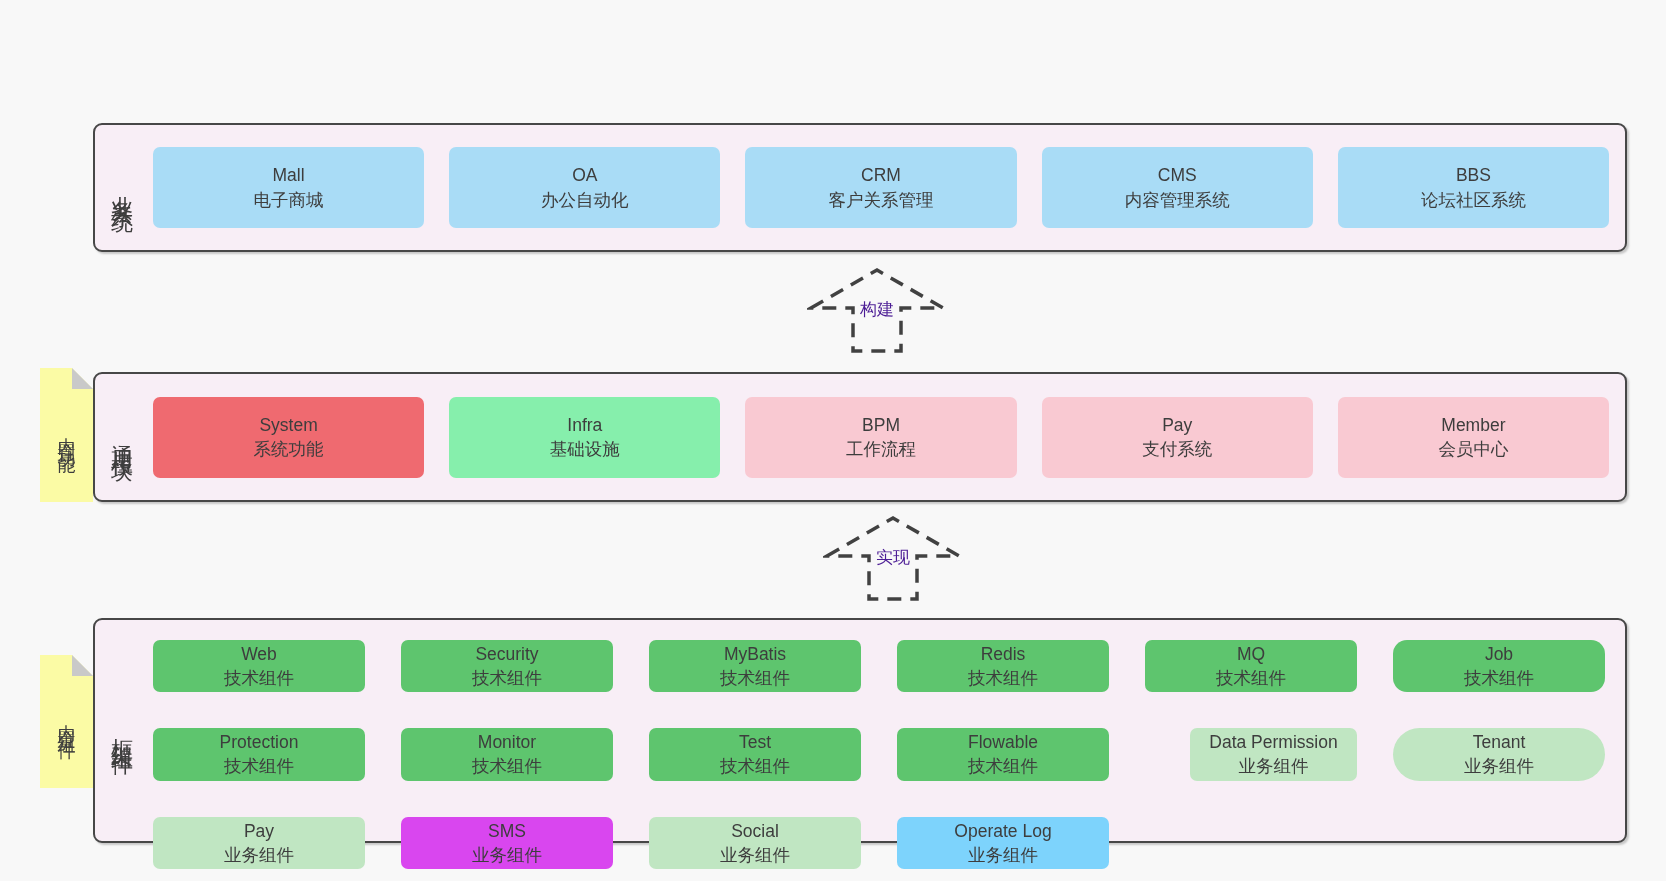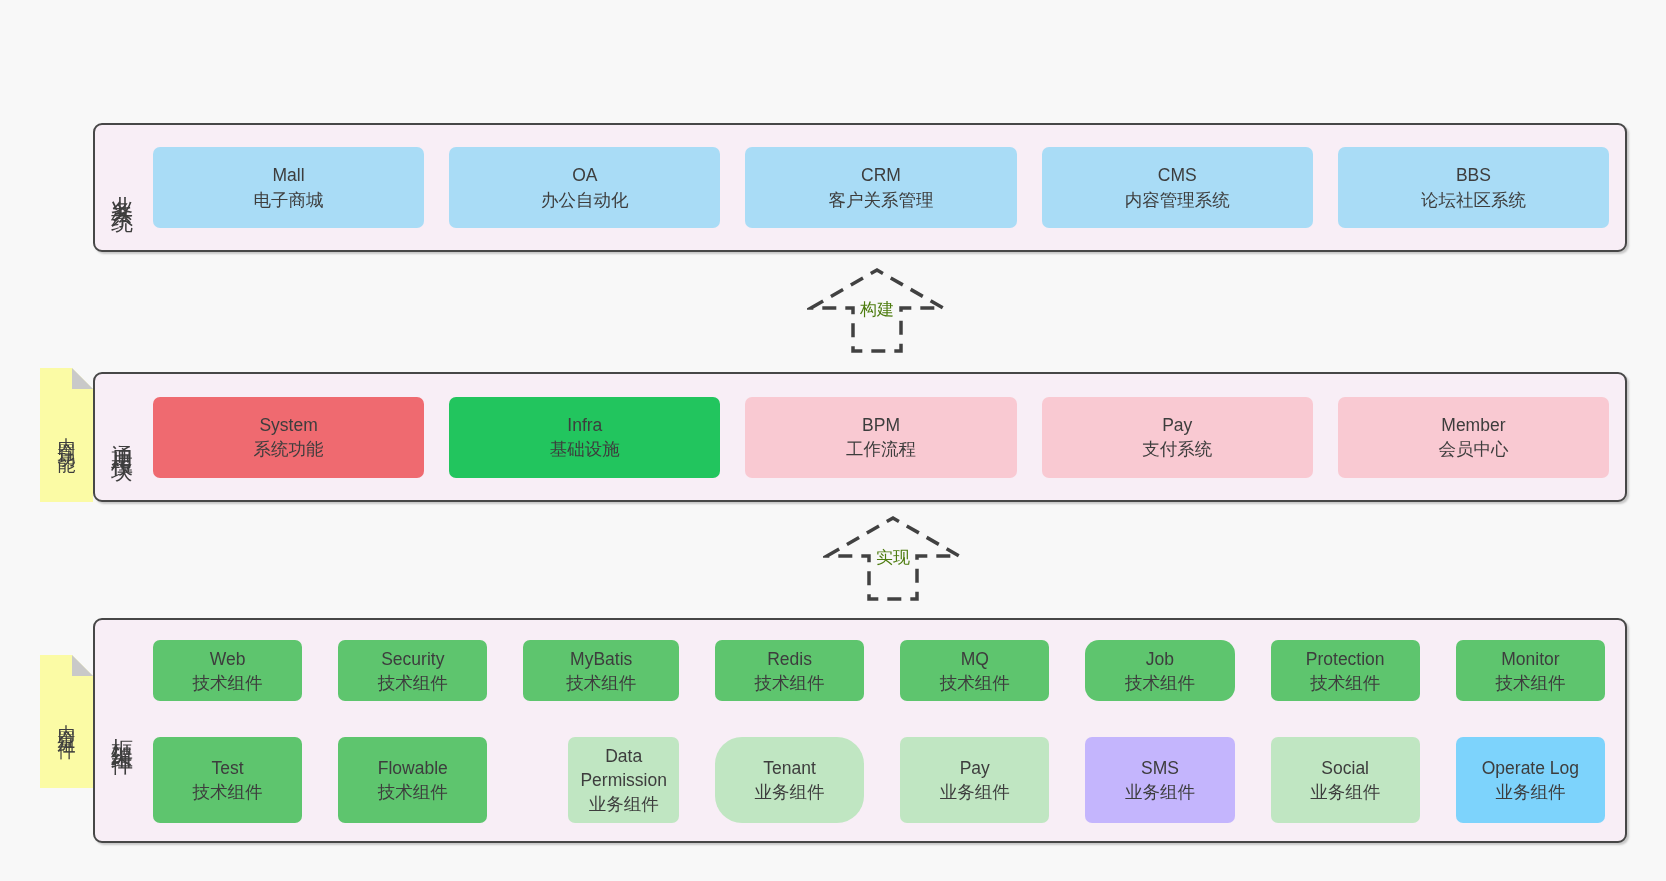--- a/index.html
+++ b/index.html
@@ -29,21 +29,21 @@
   }
 
   .band-row {
     position:absolute; left:58px; right:16px; top:0; bottom:0;
     display:flex; align-items:center; gap:25px;
   }
   .band-row .mbox { flex:1; height:81px; }
 
   .band-grid {
     position:absolute; left:58px; right:20px; top:20px; bottom:18px;
-    display:grid; grid-template-columns:repeat(8,1fr);
+    display:grid; grid-template-columns:repeat(6,1fr);
     column-gap:29px; row-gap:23px;gap:36px;
   }
 
   .mbox {
     box-sizing:border-box;
     border-radius:7px;
     display:flex; flex-direction:column;
     align-items:center; justify-content:center;
     text-align:center;
     font-size:17.5px; line-height:1.38;
@@ -75,21 +75,21 @@
   #arrow-build     { left:807px; top:267px; }
   #arrow-implement { left:823px; top:515px; }
   .arrow svg { display:block; width:100%; height:100%; }
   .arrow path {
     fill:none; stroke:#414141; stroke-width:3.5;
     stroke-dasharray:14 9;
   }
   .arrow-label {
     position:absolute; left:50%; top:42px; transform:translate(-50%,-50%);
     background:#f8f8f8; padding:2px 4px;
-    font-size:17px; white-space:nowrap; color:#4d7c0f;
+    font-size:17px; white-space:nowrap; color:#4c1d95;
   }
 </style>
 </head>
 <body>
 
 <div class="page">
 
   <div class="band" id="band-business">
     <div class="band-label">业务系统</div>
     <div class="band-row">
@@ -128,21 +128,21 @@
   </div>
   <div class="note-fold" style="left:72px; top:368px; position:absolute; z-index:1;"></div>
 
   <div class="band" id="band-modules">
     <div class="band-label">通用模块</div>
     <div class="band-row">
         <div class="mbox" style="background: rgb(239, 106, 112);">
           <div>System</div>
           <div>系统功能</div>
         </div>
-        <div class="mbox" style="background: #22c55e;">
+        <div class="mbox" style="background: #86efac;">
           <div>Infra</div>
           <div>基础设施</div>
         </div>
         <div class="mbox" style="background: rgb(249, 201, 210);">
           <div>BPM</div>
           <div>工作流程</div>
         </div>
         <div class="mbox" style="background: rgb(249, 201, 210);">
           <div>Pay</div>
           <div>支付系统</div>
@@ -214,21 +214,21 @@
           <div>业务组件</div>
         </div>
         <div class="mbox" style="background: rgb(192, 230, 194); border-radius: 27px;">
           <div>Tenant</div>
           <div>业务组件</div>
         </div>
         <div class="mbox" style="background: rgb(192, 230, 194);">
           <div>Pay</div>
           <div>业务组件</div>
         </div>
-        <div class="mbox" style="background: #c4b5fd;">
+        <div class="mbox" style="background: #d946ef;">
           <div>SMS</div>
           <div>业务组件</div>
         </div>
         <div class="mbox" style="background: rgb(192, 230, 194);">
           <div>Social</div>
           <div>业务组件</div>
         </div>
         <div class="mbox" style="background: #7dd3fc;">
           <div>Operate Log</div>
           <div>业务组件</div>

